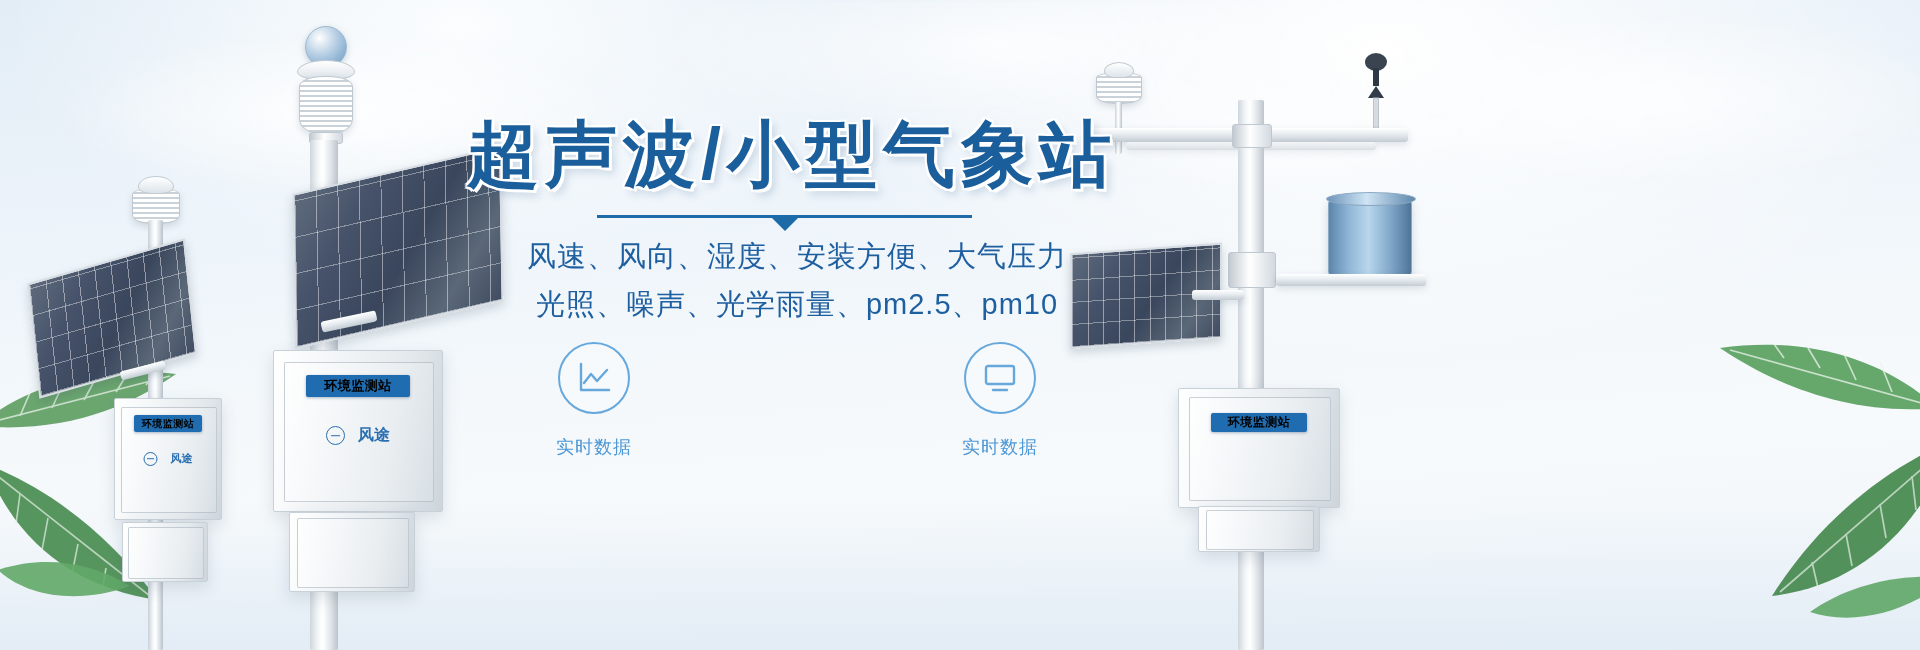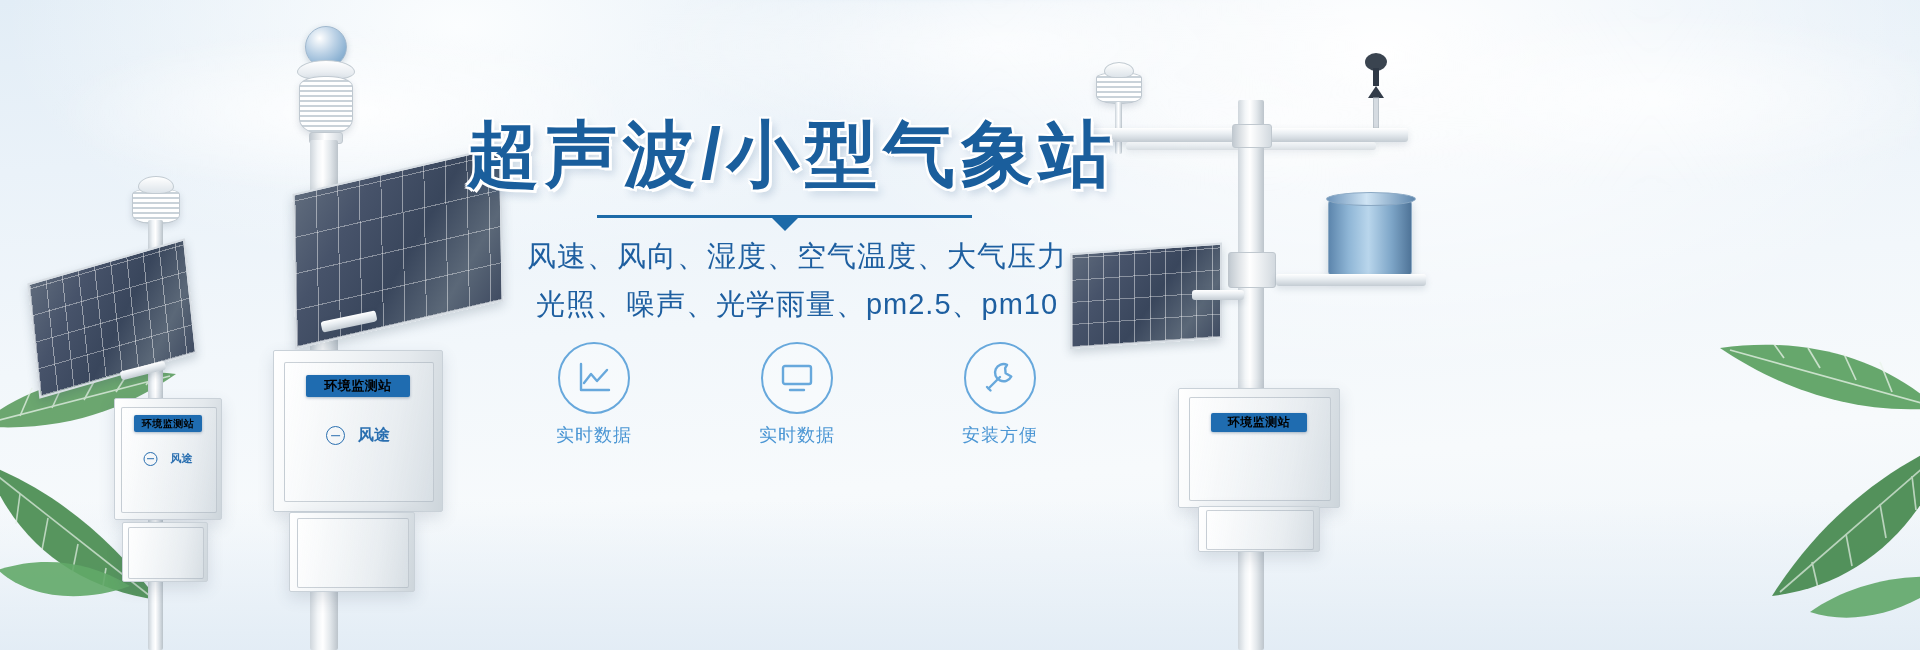--- a/index.html
+++ b/index.html
@@ -158,21 +158,21 @@
   }
   .feat{width:110px;display:flex;flex-direction:column;align-items:center;}
   .feat .ring{
     width:68px;height:68px;border-radius:50%;
     border:2px solid #67a8dc;
     display:flex;align-items:center;justify-content:center;
     background:rgba(255,255,255,.25);
   }
   .feat .ring svg{display:block;}
   .feat .cap-txt{
-    margin-top:9px;font-size:18px;color:#4b96d4;letter-spacing:1px;white-space:nowrap;
+    margin-top:21px;font-size:18px;color:#4b96d4;letter-spacing:1px;white-space:nowrap;
   }
 
   
   .windvane{position:absolute;}
   .sonic{position:absolute;}
 </style>
 </head>
 <body>
 
 <div class="stage">
@@ -348,21 +348,21 @@
       <div class="door"></div>
     </div>
   </div>
 
   <div class="copy">
 
     <div class="headline">超声波/小型气象站</div>
 
     <div class="divider"></div>
 
-    <div class="sub l1">风速、风向、湿度、空气温度、大气压力</div>
+    <div class="sub l1">风速、风向、湿度、安装方便、大气压力</div>
     <div class="sub l2">光照、噪声、光学雨量、pm2.5、pm10</div>
 
     <div class="features">
 
       <div class="feat">
         <div class="ring">
           <svg width="36" height="34" viewBox="0 0 36 34">
             <g fill="none" stroke="#67a8dc" stroke-width="2.4" stroke-linecap="round" stroke-linejoin="round">
               <path d="M5 3 L5 29 L33 29"></path>
               <path d="M8 22 L15 13 L21 20 L31 9"></path>
@@ -378,29 +378,17 @@
           <svg width="38" height="32" viewBox="0 0 38 32">
             <g fill="none" stroke="#67a8dc" stroke-width="2.4" stroke-linejoin="round" stroke-linecap="round">
               <rect x="5" y="4" width="28" height="18" rx="2"></rect>
               <path d="M12 28 L26 28"></path>
             </g>
           </svg>
         </div>
         <div class="cap-txt">实时数据</div>
       </div>
 
-      <div class="feat">
-        <div class="ring">
-          <svg width="38" height="38" viewBox="0 0 38 38">
-            <g fill="none" stroke="#67a8dc" stroke-width="2.4" stroke-linecap="round" stroke-linejoin="round">
-              <path d="M24.5 5.5 a8.6 8.6 0 1 0 6.6 10.6 l-6.2 -2.0 -1.6 -5.0 z" transform="rotate(12 24 13)"></path>
-              <path d="M19 18 L7.5 29.5"></path>
-              <path d="M6 28 L9.5 31.5"></path>
-            </g>
-          </svg>
-        </div>
-        <div class="cap-txt">安装方便</div>
-      </div>
 
     </div>
   </div>
 
 </div>
 
 </body></html>

